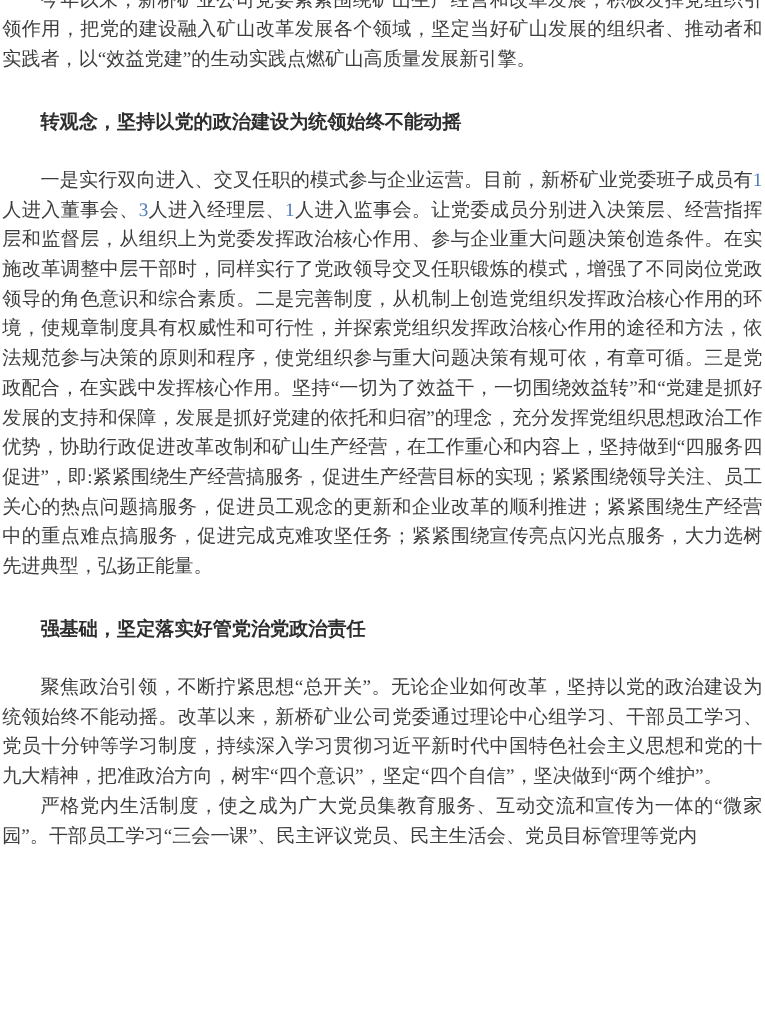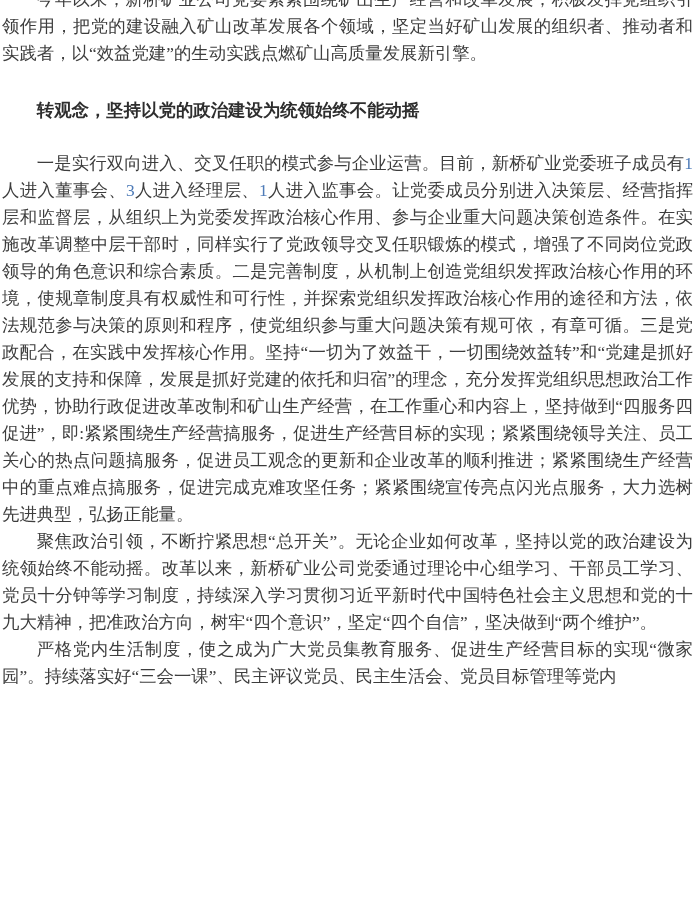--- a/index.html
+++ b/index.html
@@ -45,19 +45,20 @@
 <body>
 
 <div class="article">
 
   <p>今年以来，新桥矿业公司党委紧紧围绕矿山生产经营和改革发展，积极发挥党组织引领作用，把党的建设融入矿山改革发展各个领域，坚定当好矿山发展的组织者、推动者和实践者，以“效益党建”的生动实践点燃矿山高质量发展新引擎。</p>
 
   <h2>转观念，坚持以党的政治建设为统领始终不能动摇</h2>
 
   <p>一是实行双向进入、交叉任职的模式参与企业运营。目前，新桥矿业党委班子成员有<span class="num">1</span>人进入董事会、<span class="num">3</span>人进入经理层、<span class="num">1</span>人进入监事会。让党委成员分别进入决策层、经营指挥层和监督层，从组织上为党委发挥政治核心作用、参与企业重大问题决策创造条件。在实施改革调整中层干部时，同样实行了党政领导交叉任职锻炼的模式，增强了不同岗位党政领导的角色意识和综合素质。二是完善制度，从机制上创造党组织发挥政治核心作用的环境，使规章制度具有权威性和可行性，并探索党组织发挥政治核心作用的途径和方法，依法规范参与决策的原则和程序，使党组织参与重大问题决策有规可依，有章可循。三是党政配合，在实践中发挥核心作用。坚持“一切为了效益干，一切围绕效益转”和“党建是抓好发展的支持和保障，发展是抓好党建的依托和归宿”的理念，充分发挥党组织思想政治工作优势，协助行政促进改革改制和矿山生产经营，在工作重心和内容上，坚持做到“四服务四促进”，即:紧紧围绕生产经营搞服务，促进生产经营目标的实现；紧紧围绕领导关注、员工关心的热点问题搞服务，促进员工观念的更新和企业改革的顺利推进；紧紧围绕生产经营中的重点难点搞服务，促进完成克难攻坚任务；紧紧围绕宣传亮点闪光点服务，大力选树先进典型，弘扬正能量。</p>
 
+  <h2>强基础，坚定落实好管党治党政治责任</h2>
 
   <p>聚焦政治引领，不断拧紧思想“总开关”。无论企业如何改革，坚持以党的政治建设为统领始终不能动摇。改革以来，新桥矿业公司党委通过理论中心组学习、干部员工学习、党员十分钟等学习制度，持续深入学习贯彻习近平新时代中国特色社会主义思想和党的十九大精神，把准政治方向，树牢“四个意识”，坚定“四个自信”，坚决做到“两个维护”。</p>
 
 
-  <p>严格党内生活制度，使之成为广大党员集教育服务、促进生产经营目标的实现“微家园”。持续落实好“三会一课”、民主评议党员、民主生活会、党员目标管理等党内</p>
+  <p>严格党内生活制度，使之成为广大党员集教育服务、互动交流和宣传为一体的“微家园”。干部员工学习“三会一课”、民主评议党员、民主生活会、党员目标管理等党内</p>
 
 </div>
 
 </body></html>

